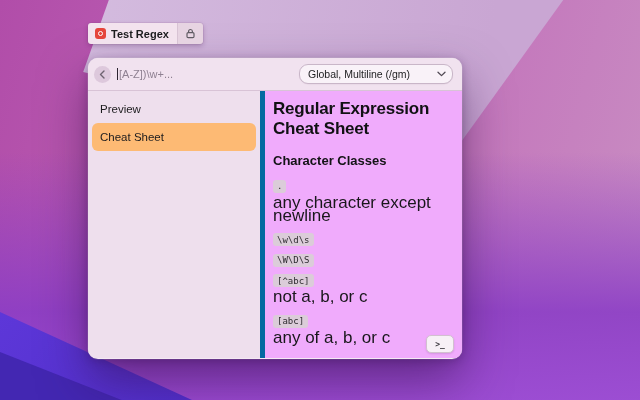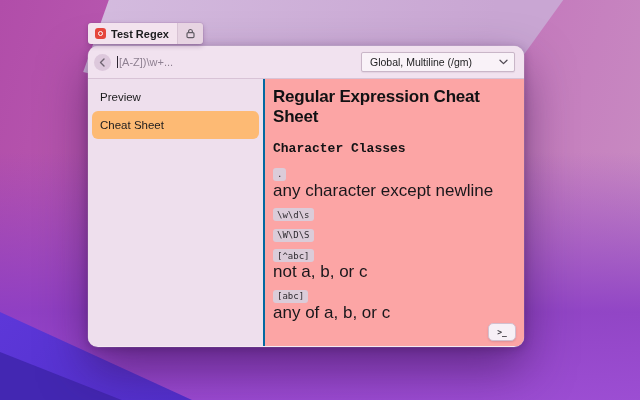--- a/index.html
+++ b/index.html
@@ -35,49 +35,49 @@
   }
   .tab-main { display:flex; align-items:center; gap:5px; padding:0 8px 0 7px; height:100%; }
   .favicon { width:11px; height:11px; border-radius:3px; background:#e5453c;
     display:flex; align-items:center; justify-content:center; flex:0 0 auto; }
   .favicon i { display:block; width:5px; height:5px; border:1.5px solid #fff; border-radius:50%; }
   .tab-label { font-size:11px; font-weight:600; color:#1b1b1d; white-space:nowrap; }
   .tab-lock { height:100%; display:flex; align-items:center; padding:0 7px;
     background:rgba(125,85,125,.10); border-left:1px solid rgba(90,50,90,.10); }
 
   
-  .window { position:absolute; left:88px; top:46px; width:436px; height:301px; z-index:2;
+  .window { position:absolute; left:88px; top:58px; width:374px; height:301px; z-index:2;
     border-radius:10px; background:#f4eaf3; overflow:hidden;
     box-shadow:0 22px 48px rgba(48,12,70,.50), 0 2px 10px rgba(48,12,70,.30), 0 0 0 .5px rgba(255,255,255,.35);
   }
 
   .toolbar { height:33px; display:flex; align-items:center; padding:0 9px 0 6px;
     background:#f1e2ef; border-bottom:1px solid #d8c3d6; }
   .back-btn { width:17px; height:17px; border-radius:50%; background:#ddc8dc;
     display:flex; align-items:center; justify-content:center; margin-right:6px; flex:0 0 auto; cursor:pointer; }
   .pattern-field { flex:1; display:flex; align-items:center; height:22px; cursor:text; overflow:hidden; }
   .caret { width:1px; height:12px; background:#2c2430; margin-right:1px; flex:0 0 auto; }
   .pattern-text { font-size:11px; color:#8f8192; white-space:nowrap; }
   .flags-select { width:154px; height:20px; flex:0 0 auto; margin-left:8px;
     display:flex; align-items:center; background:#f9f2f8; border:1px solid #c9b6c8;
-    border-radius:2px; padding:0 6px 0 8px; cursor:default;
+    border-radius:9px; padding:0 6px 0 8px; cursor:default;
     box-shadow:0 .5px 1px rgba(80,40,80,.08); }
   .flags-value { flex:1; font-size:10.5px; color:#1d1d1f; white-space:nowrap; overflow:hidden; }
 
   .window-body { display:flex; height:267px; }
 
-  .sidebar { width:177px; flex:0 0 auto; background:#eedfed; border-right:2px solid #0369a1;
+  .sidebar { width:177px; flex:0 0 auto; background:#eedfed; border-right:5px solid #0369a1;
     padding-top:4px; }
   .side-item { height:28px; display:flex; align-items:center; margin:0 4px;
     padding-left:8px; border-radius:6px; font-size:11.5px; color:#1c1c1e; cursor:pointer; }
   .side-item.selected { background:#fdba74; }
 
-  .main { flex:1; position:relative; background:#fca5a5; padding:8px 10px 0 8px; overflow:hidden; }
+  .main { flex:1; position:relative; background:#f0abfc; padding:8px 10px 0 8px; overflow:hidden; }
   .main h1 { font-size:17px; font-weight:700; color:#111113; letter-spacing:-.2px; margin:0 0 14px; }
-  .main h2 { font-size:13px; font-weight:700; color:#131315; margin:0 0 7px;font-family:Liberation Mono, monospace; }
+  .main h2 { font-size:13px; font-weight:700; color:#131315; margin:0 0 7px; }
   .chip { display:inline-block; font-family:"DejaVu Sans Mono","Liberation Mono",monospace;
     font-size:9px; color:#2e2b30; background:#dbccd9; border-radius:3px;
     padding:1.5px 4px; margin-bottom:3px; }
   .desc { font-size:17px; line-height:13px; color:#19171b; margin-bottom:7px; }
 
   .terminal-btn { position:absolute; right:8px; bottom:5px; width:28px; height:18px;
     background:#f7f0f6; border:1px solid #d2c0d0; border-radius:5px;
     display:flex; align-items:center; justify-content:center; cursor:pointer;
     box-shadow:0 1px 2px rgba(60,20,70,.15);
     font-family:"DejaVu Sans Mono","Liberation Mono",monospace; font-size:8px;

